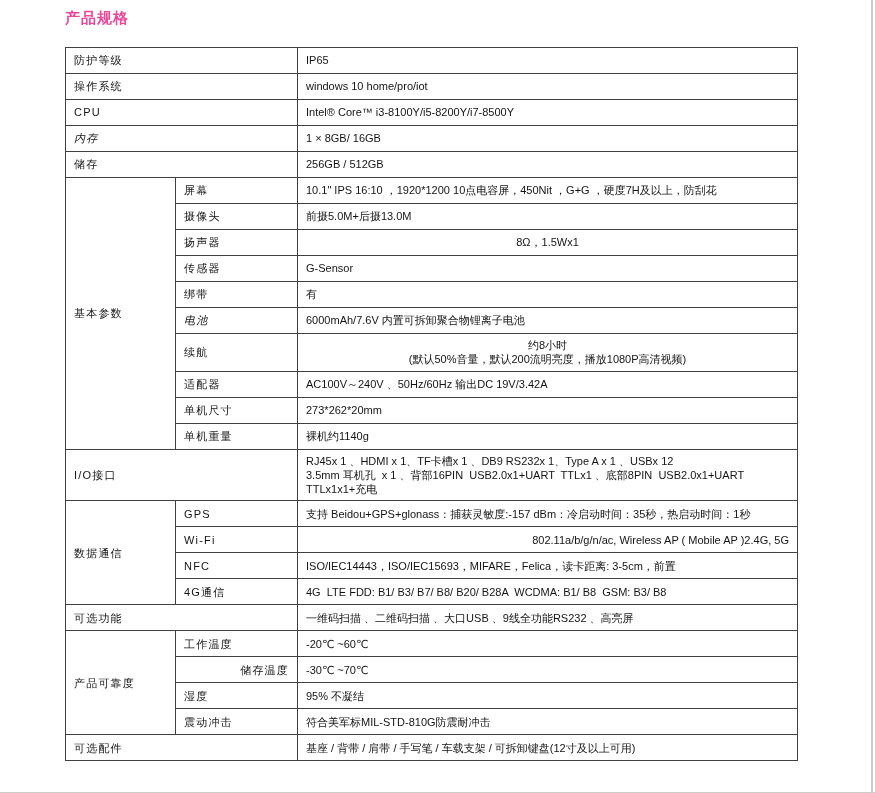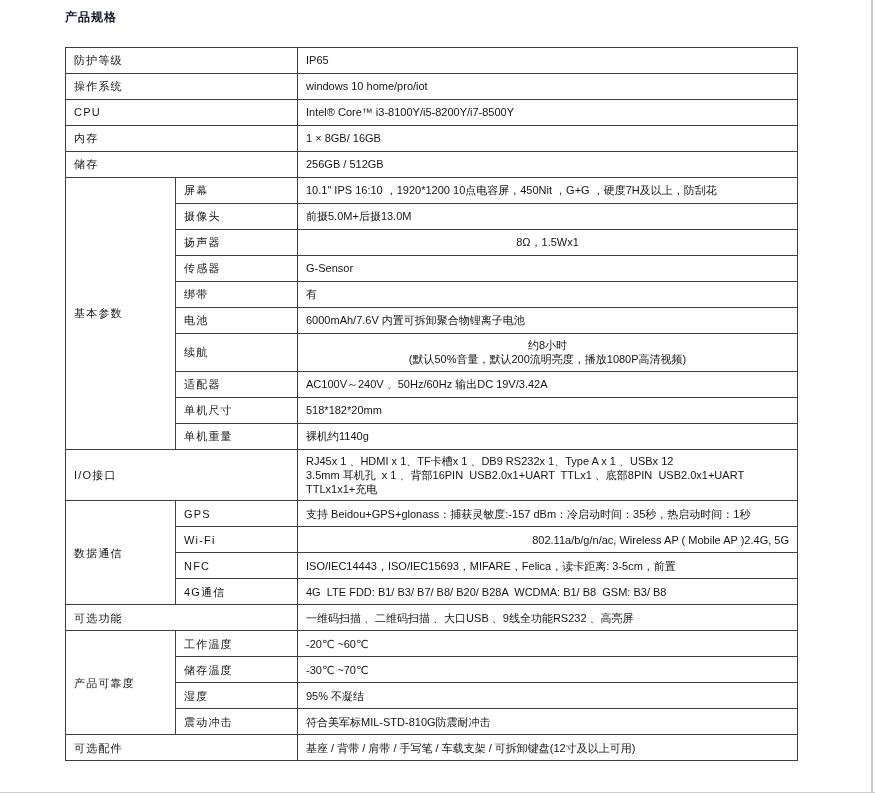--- a/index.html
+++ b/index.html
@@ -12,23 +12,23 @@
     position: relative;
     width: 875px;
     height: 793px;
     background: #ffffff;
     overflow: hidden;
   }
   .page-title {
     position: absolute;
     left: 65px;
     top: 9px;
-    font-size: 12px;
+    font-size: 15px;
     font-weight: bold;
-    color: #0f172a;
+    color: #ec4899;
     letter-spacing: 1px;
   }
   table.spec-table {
     position: absolute;
     left: 65px;
     top: 47px;
     width: 732px;
     border-collapse: collapse;
     table-layout: fixed;
   }
@@ -92,21 +92,21 @@
             <div class="value-line">windows 10 home/pro/iot</div>
           </td>
         </tr>
         <tr>
           <td class="label-cell" colspan="2" style="border-color: rgb(64, 64, 64);">CPU</td>
           <td class="value-cell" style="border-color: rgb(64, 64, 64);">
             <div class="value-line">Intel® Core™ i3-8100Y/i5-8200Y/i7-8500Y</div>
           </td>
         </tr>
         <tr>
-          <td class="label-cell" colspan="2" style="border-color: rgb(64, 64, 64);">内存</td>
+          <td class="label-cell" colspan="2" style="border-color: rgb(64, 64, 64); font-style: italic;">内存</td>
           <td class="value-cell" style="border-color: rgb(64, 64, 64);">
             <div class="value-line">1 × 8GB/ 16GB</div>
           </td>
         </tr>
         <tr>
           <td class="label-cell" colspan="2" style="border-color: rgb(64, 64, 64);">储存</td>
           <td class="value-cell" style="border-color: rgb(64, 64, 64);">
             <div class="value-line">256GB / 512GB</div>
           </td>
         </tr>
@@ -135,42 +135,42 @@
             <div class="value-line">G-Sensor</div>
           </td>
         </tr>
         <tr>
           <td class="label-cell" style="border-color: rgb(64, 64, 64);">绑带</td>
           <td class="value-cell" style="border-color: rgb(64, 64, 64);">
             <div class="value-line">有</div>
           </td>
         </tr>
         <tr>
-          <td class="label-cell" style="border-color: rgb(64, 64, 64);">电池</td>
+          <td class="label-cell" style="border-color: rgb(64, 64, 64); font-style: italic;">电池</td>
           <td class="value-cell" style="border-color: rgb(64, 64, 64);">
             <div class="value-line">6000mAh/7.6V 内置可拆卸聚合物锂离子电池</div>
           </td>
         </tr>
         <tr>
           <td class="label-cell" style="border-color: rgb(64, 64, 64);">续航</td>
           <td class="value-cell" style="border-color: rgb(64, 64, 64); text-align: center;">
             <div class="value-line">约8小时</div>
             <div class="value-line">(默认50%音量，默认200流明亮度，播放1080P高清视频)</div>
           </td>
         </tr>
         <tr>
           <td class="label-cell" style="border-color: rgb(64, 64, 64);">适配器</td>
           <td class="value-cell" style="border-color: rgb(64, 64, 64);">
             <div class="value-line">AC100V～240V 、50Hz/60Hz 输出DC 19V/3.42A</div>
           </td>
         </tr>
         <tr>
           <td class="label-cell" style="border-color: rgb(64, 64, 64); margin-top: 9px;">单机尺寸</td>
           <td class="value-cell" style="border-color: rgb(64, 64, 64);">
-            <div class="value-line">518*182*20mm</div>
+            <div class="value-line">273*262*20mm</div>
           </td>
         </tr>
         <tr>
           <td class="label-cell" style="border-color: rgb(64, 64, 64);">单机重量</td>
           <td class="value-cell" style="border-color: rgb(64, 64, 64);">
             <div class="value-line">裸机约1140g</div>
           </td>
         </tr>
         <tr>
           <td class="label-cell" colspan="2" style="border-color: rgb(64, 64, 64);">I/O接口</td>
@@ -211,21 +211,21 @@
           </td>
         </tr>
         <tr>
           <td class="group-cell" rowspan="4" style="border-color: rgb(64, 64, 64);">产品可靠度</td>
           <td class="label-cell" style="border-color: rgb(64, 64, 64);">工作温度</td>
           <td class="value-cell" style="border-color: rgb(64, 64, 64);">
             <div class="value-line">-20℃ ~60℃</div>
           </td>
         </tr>
         <tr>
-          <td class="label-cell" style="border-color: rgb(64, 64, 64);">储存温度</td>
+          <td class="label-cell" style="border-color: rgb(64, 64, 64); text-align: right;">储存温度</td>
           <td class="value-cell" style="border-color: rgb(64, 64, 64);">
             <div class="value-line">-30℃ ~70℃</div>
           </td>
         </tr>
         <tr>
           <td class="label-cell" style="border-color: rgb(64, 64, 64);">湿度</td>
           <td class="value-cell" style="border-color: rgb(64, 64, 64);">
             <div class="value-line">95% 不凝结</div>
           </td>
         </tr>

